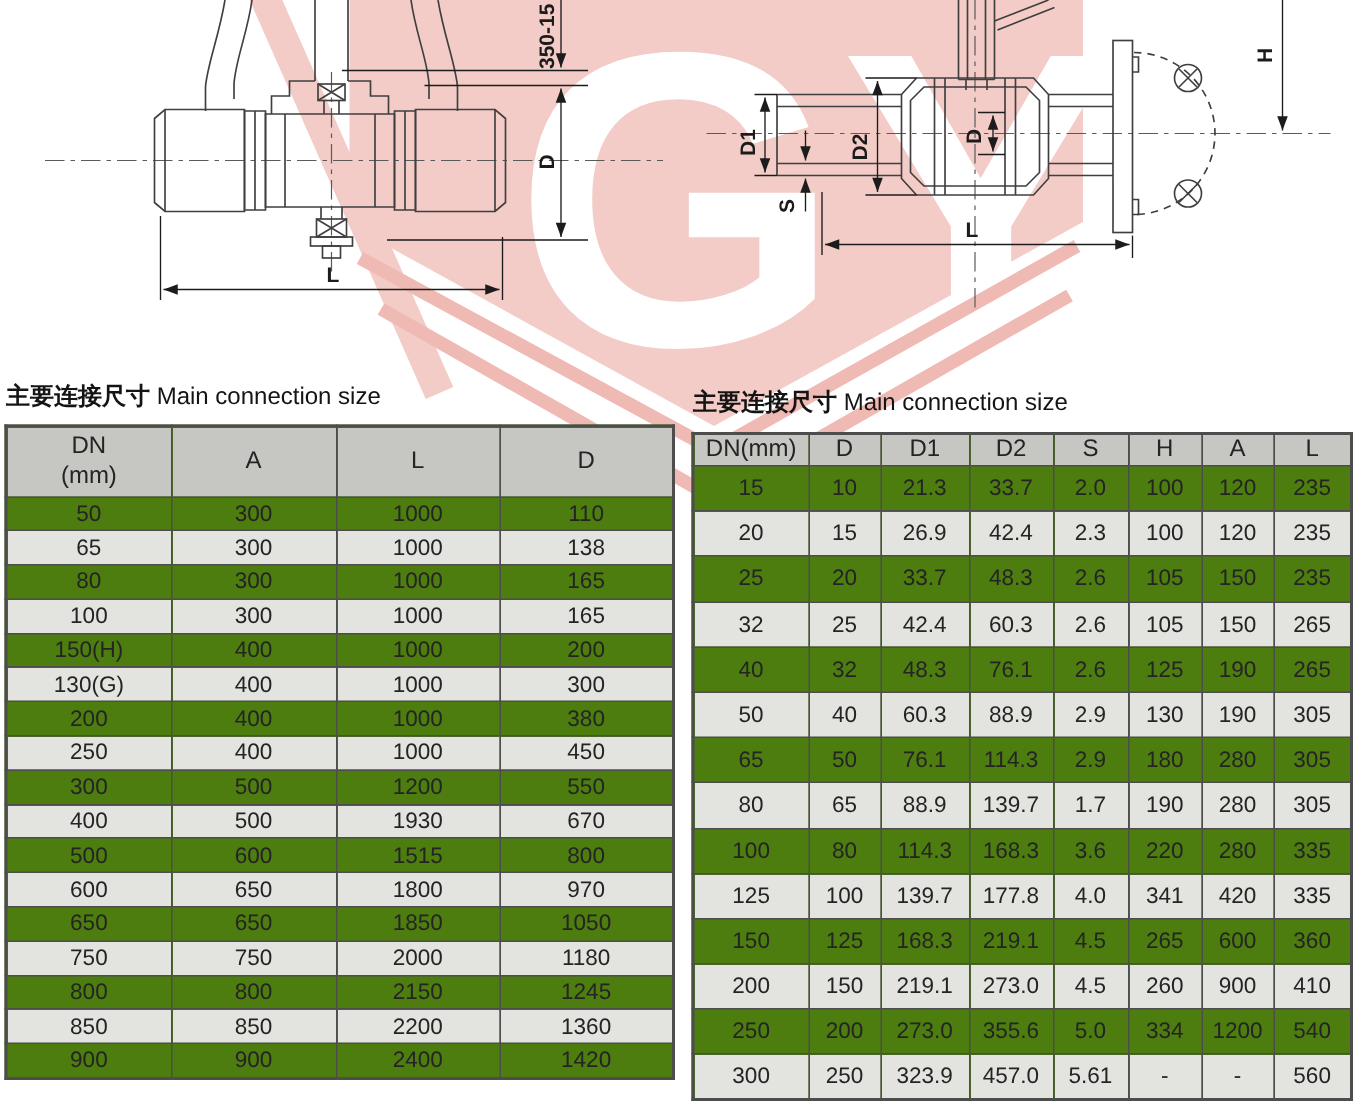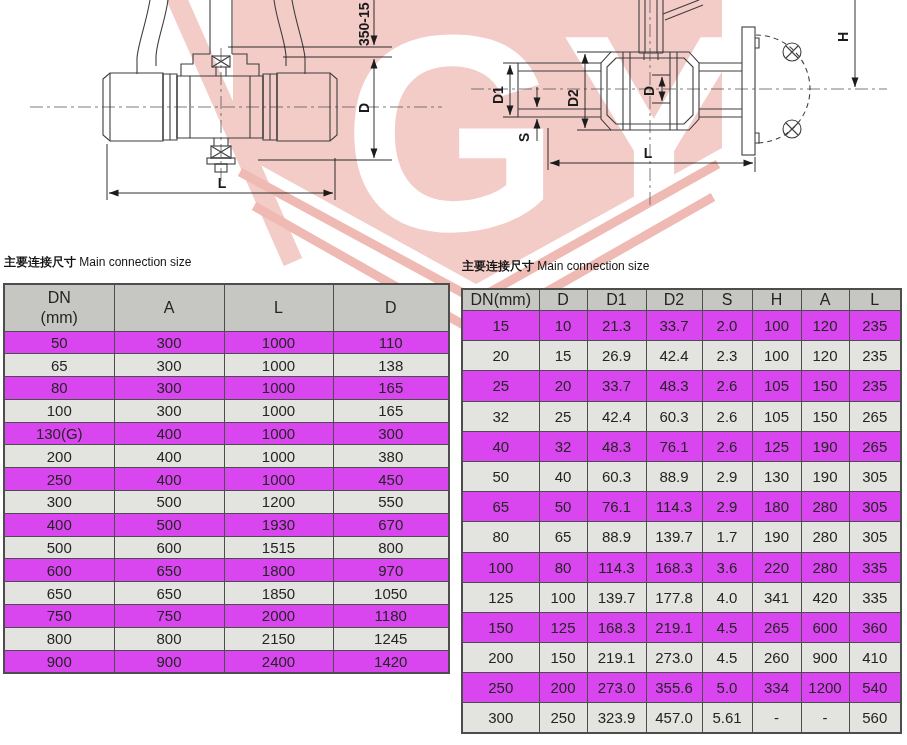--- a/index.html
+++ b/index.html
@@ -12,26 +12,26 @@
   .wm-letters { font-family:"Liberation Sans","DejaVu Sans",sans-serif; font-weight:bold; fill:#ffffff; }
 
   
   .ln  { stroke:#3f3f3f; fill:none; stroke-width:1.1; }
   .cl  { stroke:#5a5a5a; fill:none; stroke-width:0.8; stroke-dasharray:13 4 3 4; }
   .dl  { stroke:#1c1c1c; fill:none; stroke-width:0.9; }
   .dash{ stroke-dasharray:5 4; }
   .dim { font-family:"Liberation Sans","DejaVu Sans",sans-serif; font-size:14px; font-weight:bold; fill:#1b1b1b; }
 
   
-  .section-title { position:absolute; z-index:3; font-size:12px; color:#141414; white-space:nowrap; }
+  .section-title { position:absolute; z-index:3; font-size:16px; color:#141414; white-space:nowrap; }
   .section-title .cn { font-weight:bold; }
 
   
   .tbl-wrap { position:absolute; z-index:3; }
-  table { border-collapse:collapse; table-layout:fixed; background:#d946ef;
+  table { border-collapse:collapse; table-layout:fixed; background:#4d7c0f;
           border:2px solid var(--table-border,#4d4d4d); }
   th,td { border:1px solid var(--table-border,#4d4d4d); text-align:center; vertical-align:middle;
           color:#242424; padding:0; overflow:hidden; }
   th { background:var(--header-bg,#c6c6c2); font-weight:normal; font-size:16px; white-space:pre-line; line-height:1.25; }
   tbody tr:nth-child(even) td { background:var(--row-alt,#e3e3df); }
   .tbl-left th { height:47px; }
   .tbl-left td { height:22.8px; font-size:15px; }
   .tbl-right th { height:16px; }
   .tbl-right td { height:30.2px; font-size:15px; }
 </style>
@@ -187,20 +187,26 @@
             <td>1000</td>
             <td>165</td>
           </tr>
           <tr>
             <td>100</td>
             <td>300</td>
             <td>1000</td>
             <td>165</td>
           </tr>
           <tr>
+            <td>150(H)</td>
+            <td>400</td>
+            <td>1000</td>
+            <td>200</td>
+          </tr>
+          <tr>
             <td>130(G)</td>
             <td>400</td>
             <td>1000</td>
             <td>300</td>
           </tr>
           <tr>
             <td>200</td>
             <td>400</td>
             <td>1000</td>
             <td>380</td>
@@ -245,20 +251,26 @@
             <td>750</td>
             <td>750</td>
             <td>2000</td>
             <td>1180</td>
           </tr>
           <tr>
             <td>800</td>
             <td>800</td>
             <td>2150</td>
             <td>1245</td>
+          </tr>
+          <tr>
+            <td>850</td>
+            <td>850</td>
+            <td>2200</td>
+            <td>1360</td>
           </tr>
           <tr>
             <td>900</td>
             <td>900</td>
             <td>2400</td>
             <td>1420</td>
           </tr>
         </tbody>
       </table>
     </div>

